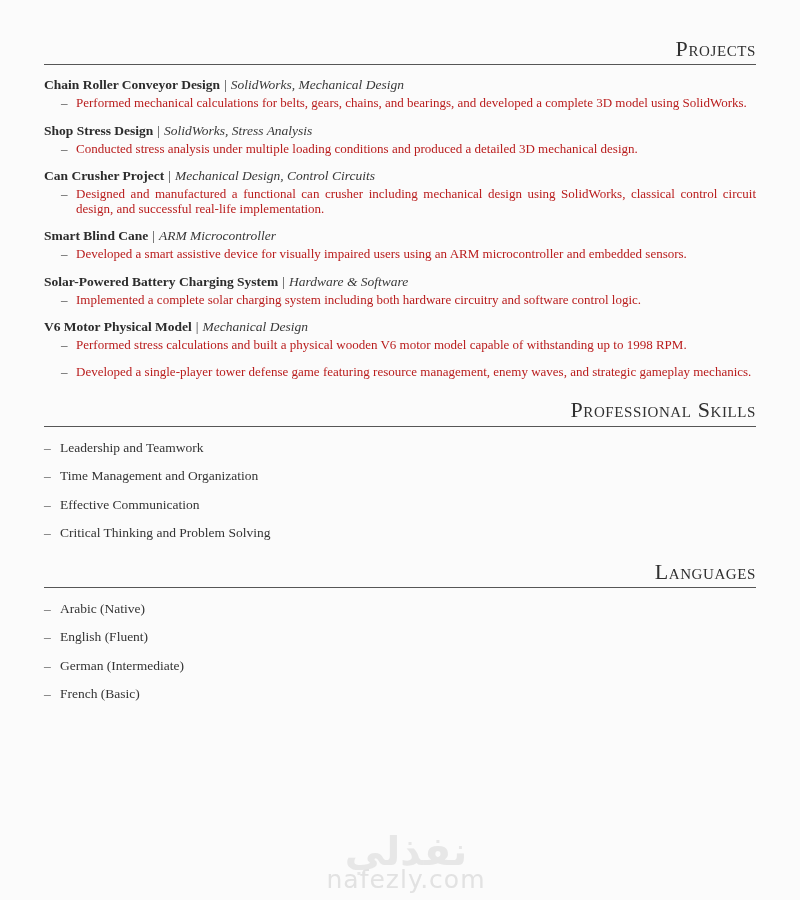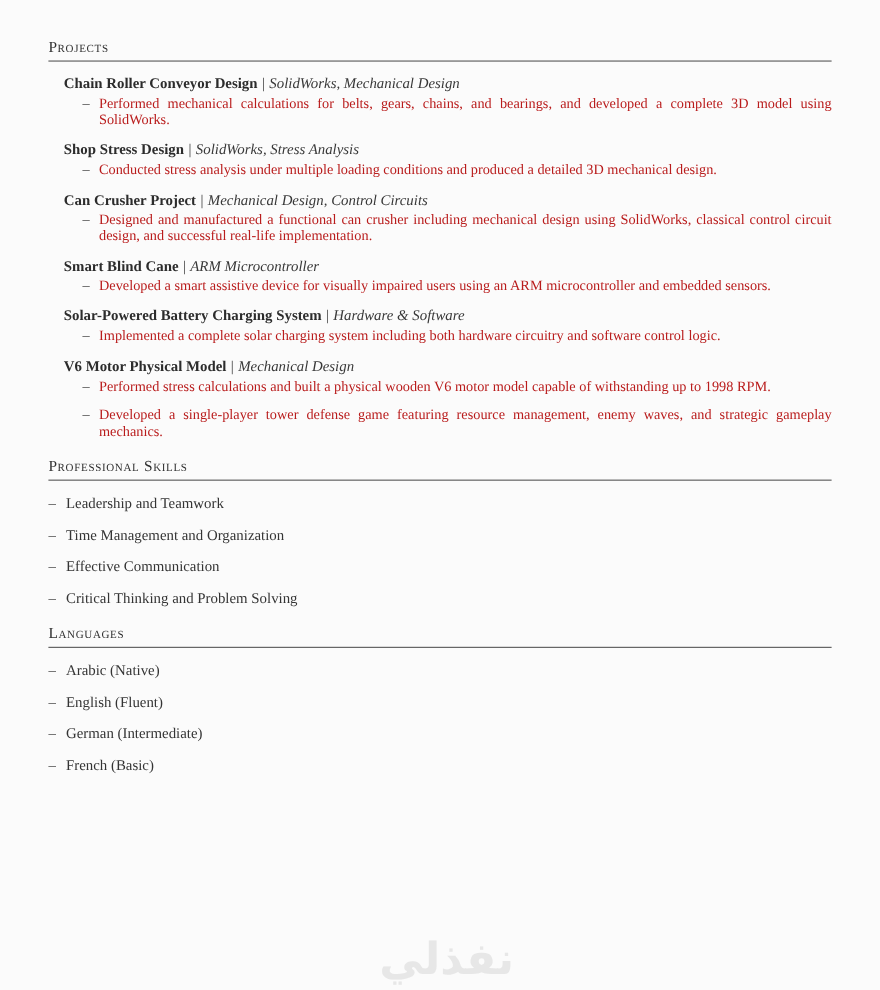--- a/index.html
+++ b/index.html
@@ -18,36 +18,37 @@
   .page {
     box-sizing: border-box;
     width: 800px;
     height: 900px;
     padding: 36px 44px 0 44px;
     position: relative;
   }
   .section { margin-top: 0; }
   .section + .section { margin-top: 18px; }
   .section-title {
-    font-size: 14px;
+    font-size: 22px;
     font-weight: normal;
     font-variant: small-caps;
     letter-spacing: 0.6px;
     color: #303030;
     margin: 0;
     line-height: 1.15;
+    text-align: right;
   }
   .section-rule {
     border: none;
     border-bottom: 1.5px solid #565656;
     margin: 3px 0 0 0;
   }
   
   .project {
-    margin-left: 14px;
+    margin-left: 0;
     margin-top: 12px;
   }
   .project-header {
     font-size: 13.5px;
     line-height: 16px;
     color: #2c2c2c;
   }
   .project-name { font-weight: bold; }
   .project-sep { margin: 0 4px; color: #3a3a3a; font-weight: normal; }
   .project-tech { font-style: italic; color: #383838; }
@@ -224,15 +225,16 @@
       </div>
       <div class="plain-item">
         <span class="dash">–</span>
         <span class="label">French (Basic)</span>
       </div>
     </div>
   </div>
 
   <div class="watermark">
     <div class="watermark-logo">نفذلي</div>
+    <div class="watermark-site">nafezly.com</div>
   </div>
 
 </div>
 
 </body></html>

